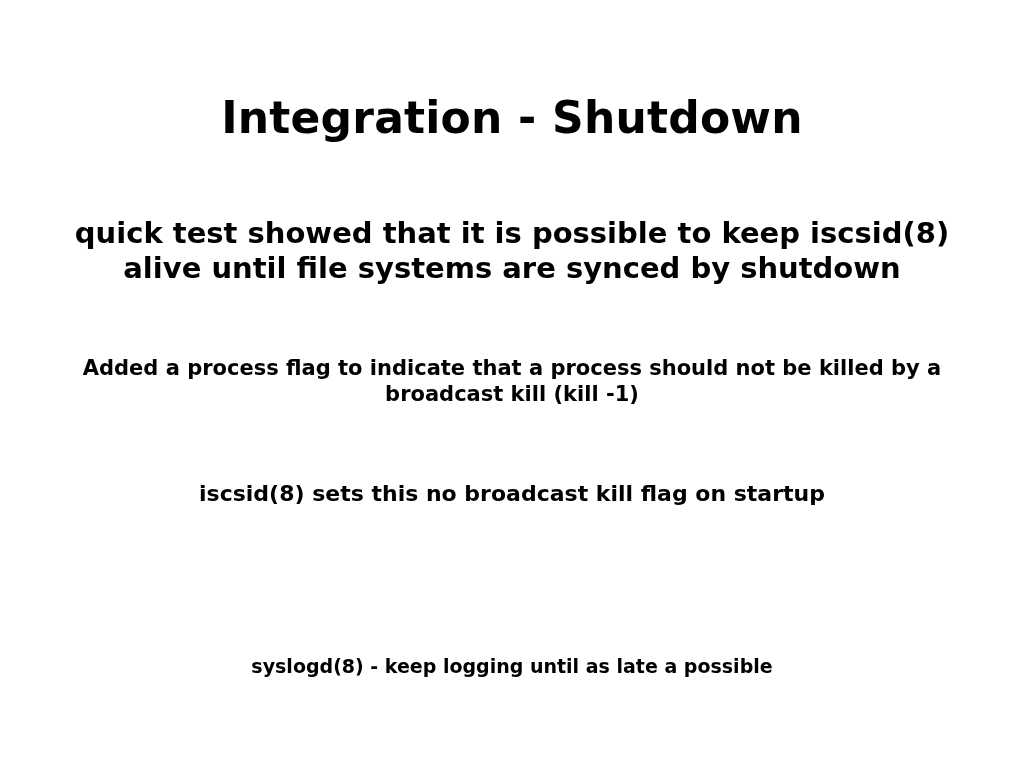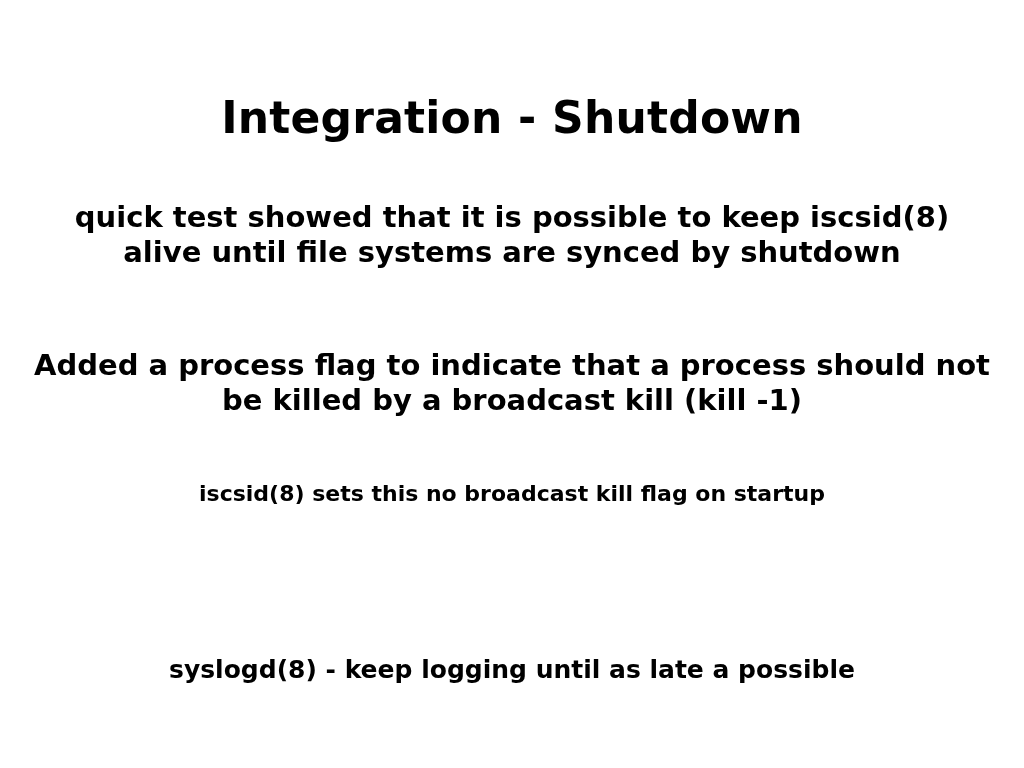--- a/index.html
+++ b/index.html
@@ -32,25 +32,25 @@
     line-height: 1.1;
   }
   .body-block {
     position: absolute;
     left: 32px;
     width: 960px;
     text-align: center;
     font-weight: bold;
     line-height: 1.22;
   }
-  .para-1 { top: 200px; font-size: 29px; }
-  .para-2 { top: 348px; font-size: 29px; }
+  .para-1 { top: 216px; font-size: 29px; }
+  .para-2 { top: 356px; font-size: 21px; }
   .para-3 { top: 481px; font-size: 22px; }
   .para-4 { top: 573px; font-size: 27px; }
-  .para-5 { top: 655px; font-size: 25px; }
+  .para-5 { top: 655px; font-size: 19px; }
 </style>
 </head>
 <body>
 
 <div class="slide">
 
   <div class="slide-title">Integration - Shutdown</div>
 
   <div class="body-block para-1">quick test showed that it is possible to keep iscsid(8) alive until file systems are synced by shutdown</div>
 

